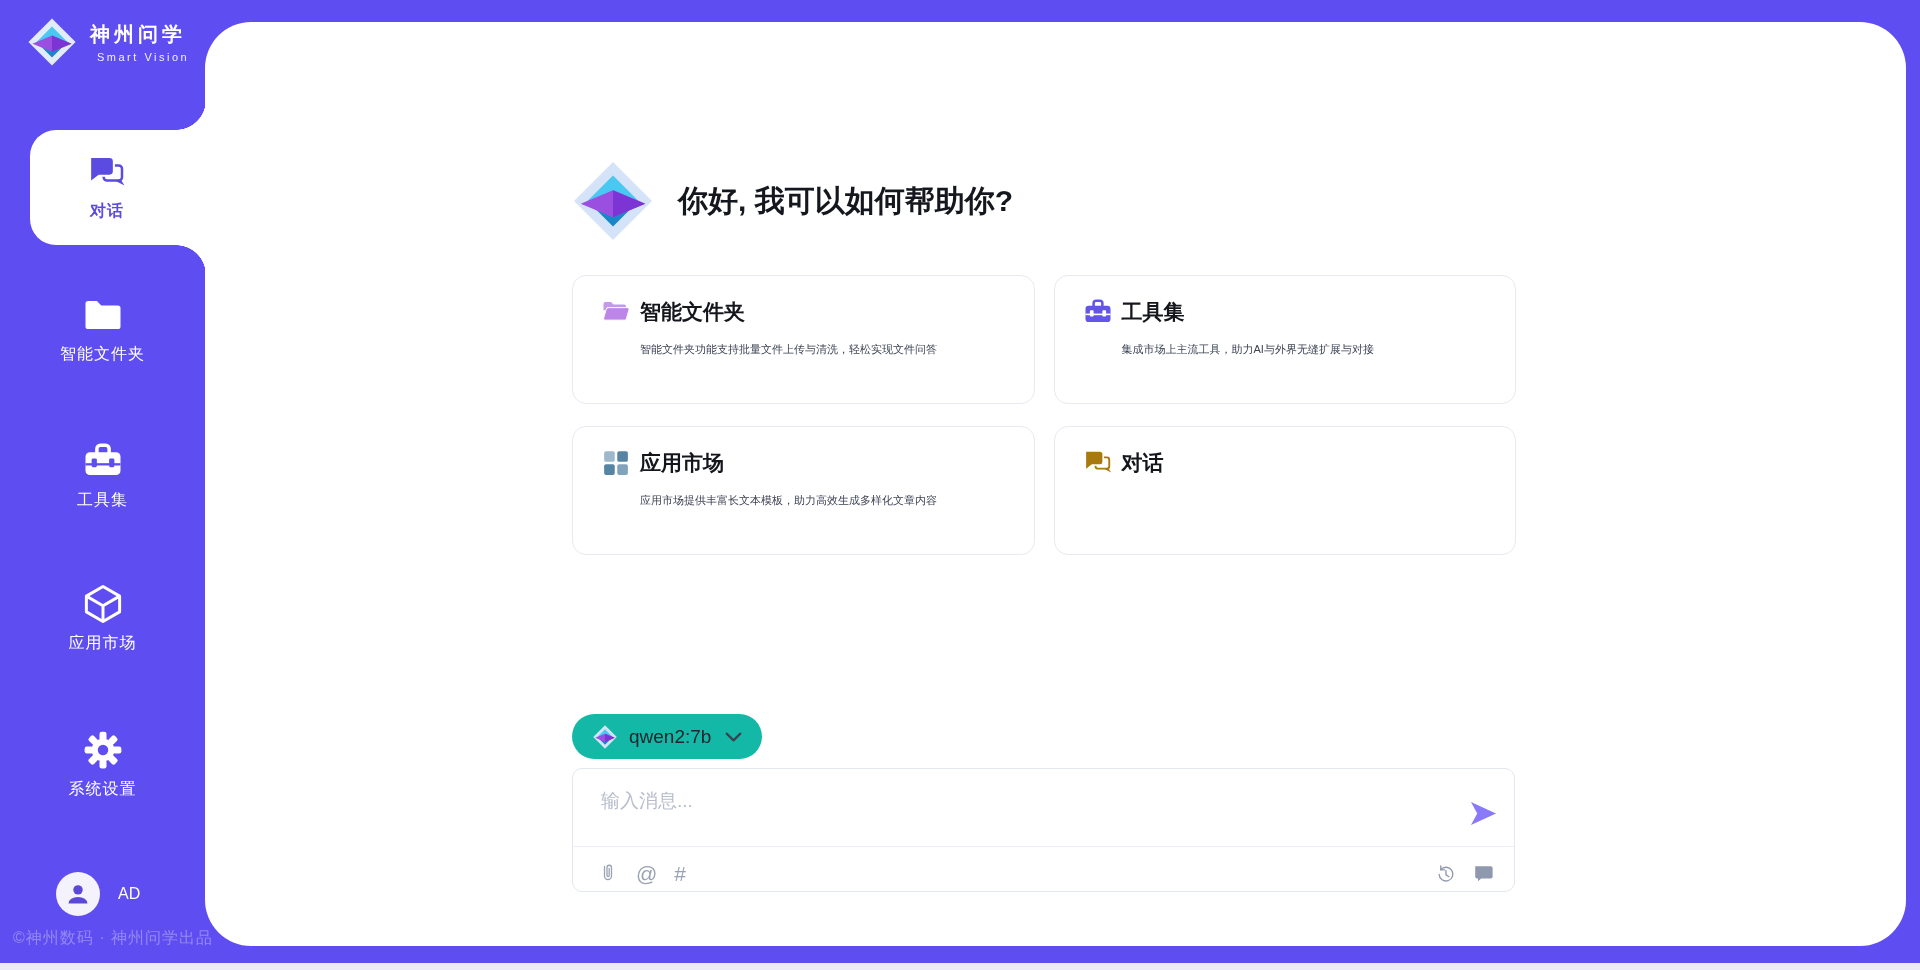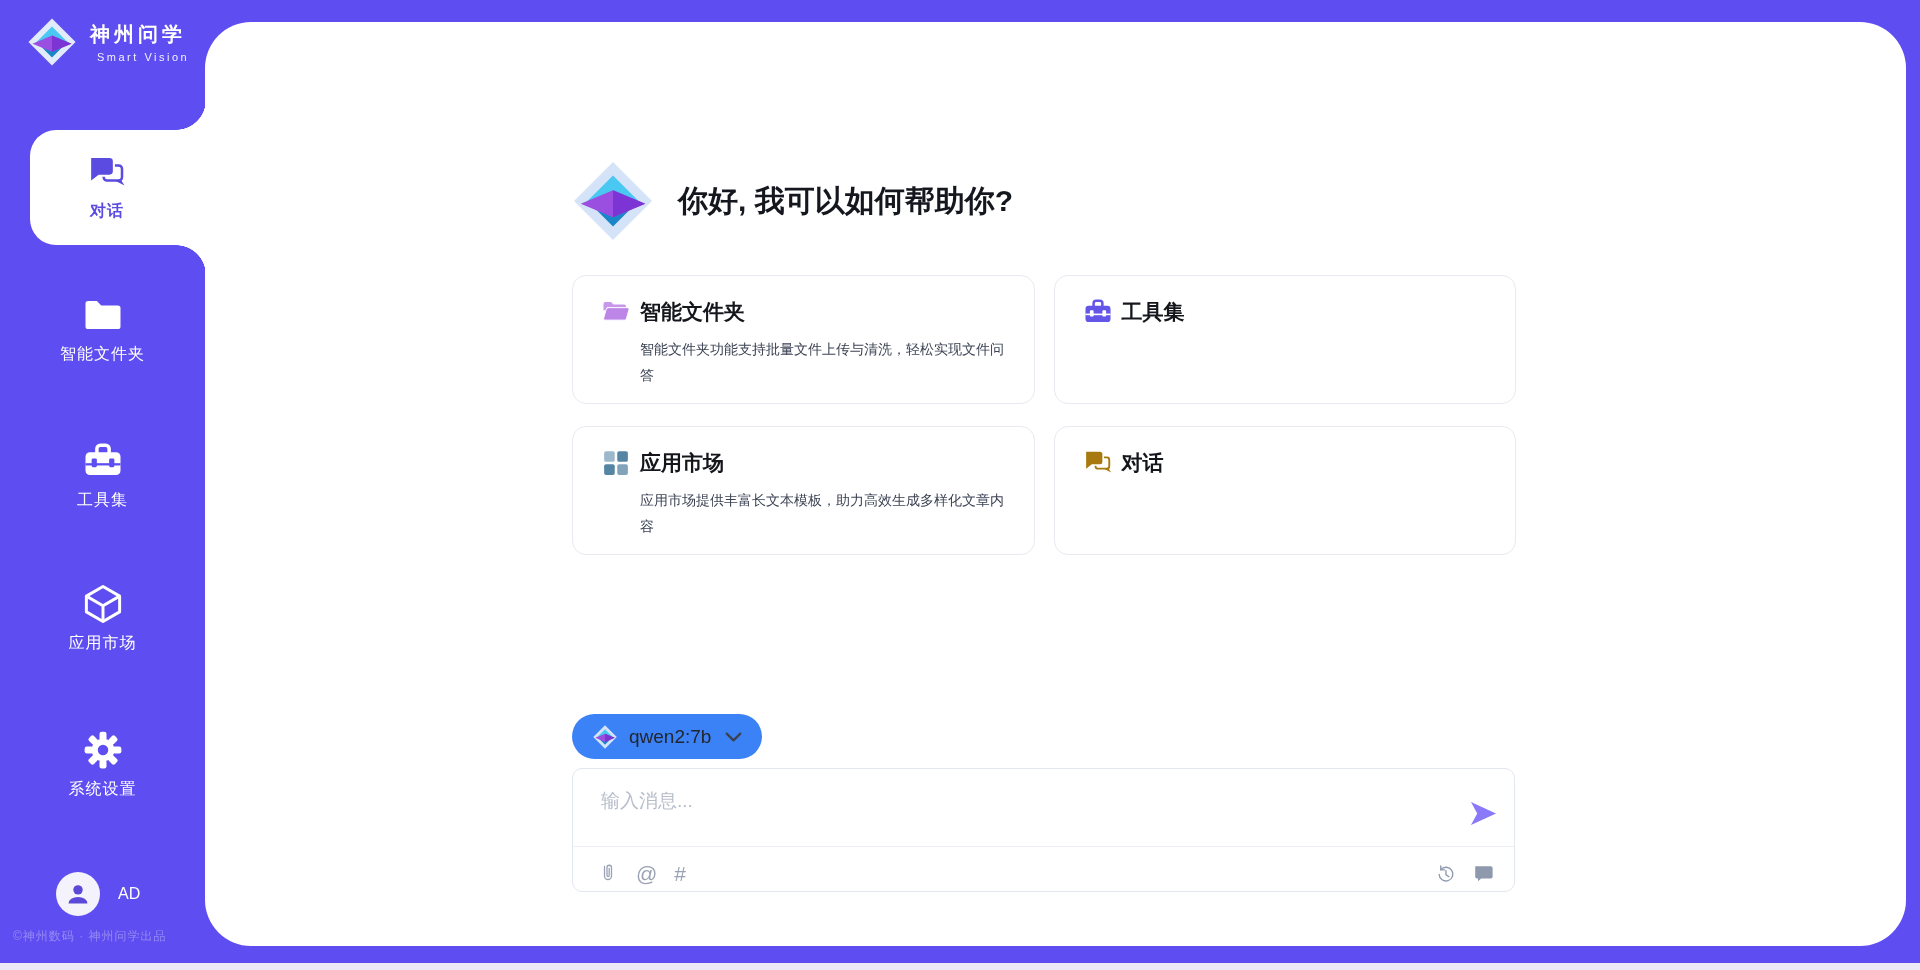--- a/index.html
+++ b/index.html
@@ -36,39 +36,39 @@
   .nav-item{position:absolute;left:0;width:205px;display:flex;flex-direction:column;align-items:center;gap:8px;color:#fff;cursor:pointer;--cut:#5e4df0;}
   .nav-item svg{width:42px;height:42px;}
   .nav-label{font-size:16px;letter-spacing:1px;}
   .nav-1{top:294px;} .nav-2{top:440px;} .nav-3{top:583px;} .nav-4{top:729px;}
   svg .cut{fill:var(--cut,#fff);}
 
   .user{position:absolute;left:56px;top:872px;display:flex;align-items:center;gap:18px;cursor:pointer;}
   .avatar{width:44px;height:44px;border-radius:50%;background:#f4f2fd;display:flex;align-items:center;justify-content:center;}
   .avatar svg{width:26px;height:26px;}
   .user-name{color:#fff;font-size:16px;}
-  .side-footer{position:absolute;left:13px;top:928px;font-size:12px;color:rgba(255,255,255,.33);letter-spacing:1px;}
+  .side-footer{position:absolute;left:13px;top:928px;font-size:16px;color:rgba(255,255,255,.33);letter-spacing:1px;}
 
   
   .greeting{position:absolute;left:570px;top:158px;display:flex;align-items:center;gap:22px;}
   .greeting svg{width:86px;height:86px;}
   .greeting-text{font-size:30px;font-weight:bold;color:#15171e;}
 
   
   .cards{position:absolute;left:572px;top:275px;width:944px;display:grid;grid-template-columns:1fr 1fr;gap:22px 19px;}
   .card{height:129px;border:1px solid #e8eaf1;border-radius:14px;background:#fff;padding:21px 16px 0 28px;box-sizing:border-box;cursor:pointer;--cut:#fff;}
   .card-head{display:flex;align-items:center;gap:9px;}
   .card-head svg{width:30px;height:30px;flex:0 0 auto;}
   .card-title{font-size:21px;font-weight:bold;color:#14161c;}
-  .card-desc{margin:9px 0 0 39px;font-size:14px;line-height:26px;color:#3c4354;}
+  .card-desc{margin:9px 0 0 39px;font-size:11px;line-height:26px;color:#3c4354;}
   .i-folder{color:#bd85e8;} .i-brief{color:#6355e8;} .i-grid{color:#4d7d9e;} .i-chatg{color:#a8790f;}
 
   
   .model{position:absolute;left:572px;top:714px;height:45px;display:inline-flex;align-items:center;gap:11px;
-    padding:0 20px;background:#3b82f6;border-radius:23px;border:none;cursor:pointer;font-family:inherit;}
+    padding:0 20px;background:#14b8a6;border-radius:23px;border:none;cursor:pointer;font-family:inherit;}
   .model .diamond{width:26px;height:26px;}
   .model-label{font-size:19px;color:#23262e;}
   .model .chev{width:17px;height:12px;margin-left:3px;}
 
   
   .composer{position:absolute;left:572px;top:768px;width:943px;height:124px;border:1.5px solid #e3e7ef;border-radius:10px;background:#fff;box-sizing:border-box;}
   .composer textarea{position:absolute;left:26px;top:17px;width:830px;height:52px;border:none;outline:none;resize:none;
     font-size:19px;color:#333;font-family:inherit;background:transparent;}
   .composer textarea::placeholder{color:#b7bdcb;}
   .send{position:absolute;right:16px;top:31px;width:29px;height:27px;cursor:pointer;background:none;border:none;padding:0;}
@@ -192,20 +192,21 @@
     <div class="card-head">
       <svg viewBox="0 0 48 48" class="i-brief">
         <rect x="17" y="6" width="14" height="12" rx="4" fill="none" stroke="currentColor" stroke-width="4"></rect>
         <rect x="4" y="14" width="40" height="26" rx="5" fill="currentColor"></rect>
         <rect x="4" y="26.5" width="40" height="2.6" class="cut"></rect>
         <rect x="11" y="21" width="6" height="10" rx="1.5" class="cut"></rect>
         <rect x="31" y="21" width="6" height="10" rx="1.5" class="cut"></rect>
       </svg>
       <span class="card-title">工具集</span>
     </div>
+    <div class="card-desc">集成市场上主流工具，助力AI与外界无缝扩展与对接</div>
   </div>
 
   <div class="card">
     <div class="card-head">
       <svg viewBox="0 0 48 48" class="i-grid">
         <g fill="currentColor">
           <rect x="5" y="5" width="17" height="17" rx="3" opacity=".55"></rect>
           <rect x="26" y="5" width="17" height="17" rx="3" opacity=".95"></rect>
           <rect x="5" y="26" width="17" height="17" rx="3" opacity=".95"></rect>
           <rect x="26" y="26" width="17" height="17" rx="3" opacity=".7"></rect>

